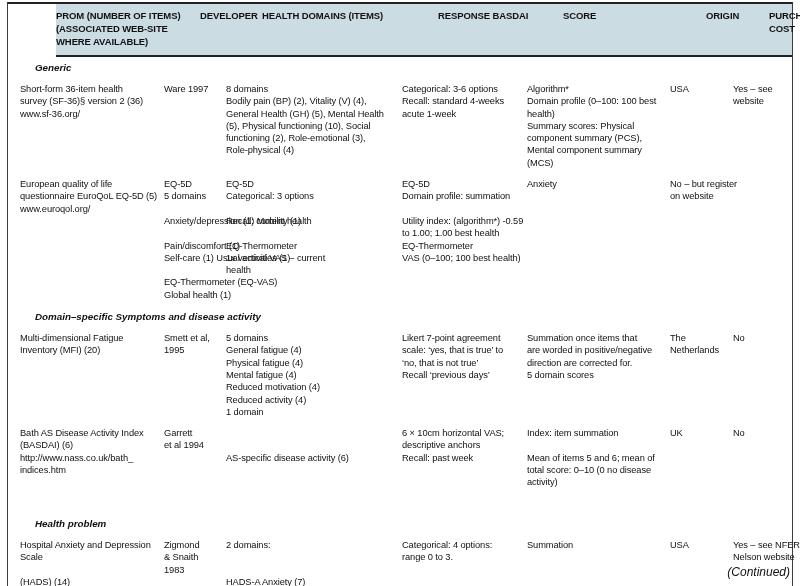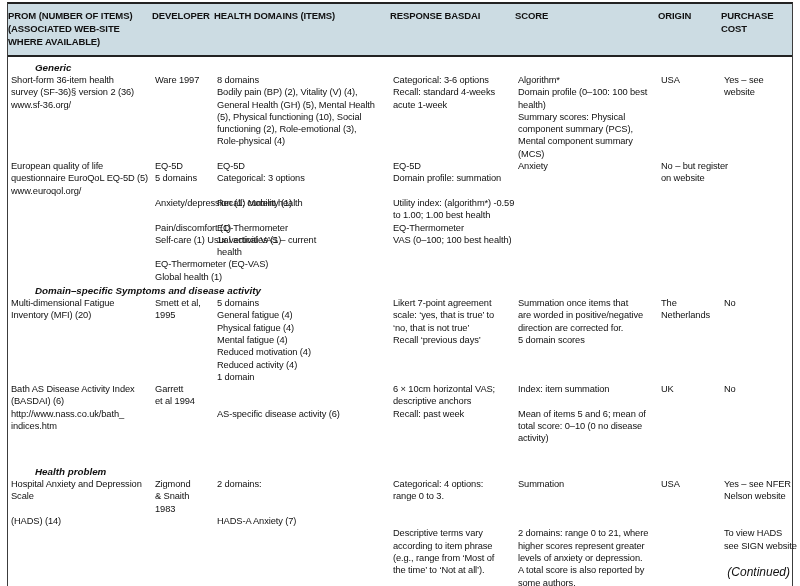--- a/index.html
+++ b/index.html
@@ -15,20 +15,21 @@
     position:absolute;left:7px;top:2px;width:784px;
     border-left:1px solid #3c3c3c;
     border-right:1px solid #3c3c3c;
     border-top:2px solid #222;
   }
   .grid7{
     display:grid;
     grid-template-columns:144px 62px 176px 125px 143px 63px 68px;
     padding-left:3px;
     box-sizing:border-box;
+    margin-left:48px;
   }
   .thead{
     background:#ccdce3;
     border-bottom:2px solid #222;
     padding:5px 0 7px 0;
   }
   .th{
     white-space:pre-line;
     font-weight:bold;
     font-size:9.5px;
@@ -39,21 +40,21 @@
   .tbody{padding-top:3px;}
   .section-title{
     font-weight:bold;
     font-style:italic;
     font-size:9.8px;
     line-height:13px;
     padding-left:3px;
     margin-top:1px;
     margin-left:24px;
   }
-  .row{margin:0;}
+  .row{margin:9px;}
   .td{
     white-space:pre;
     font-size:9.3px;
     line-height:12.3px;
     letter-spacing:-0.1px;
     padding-right:5px;
   }
   .r1{min-height:85px;}
   .r2{min-height:121px;}
   .r3{min-height:84px;}

